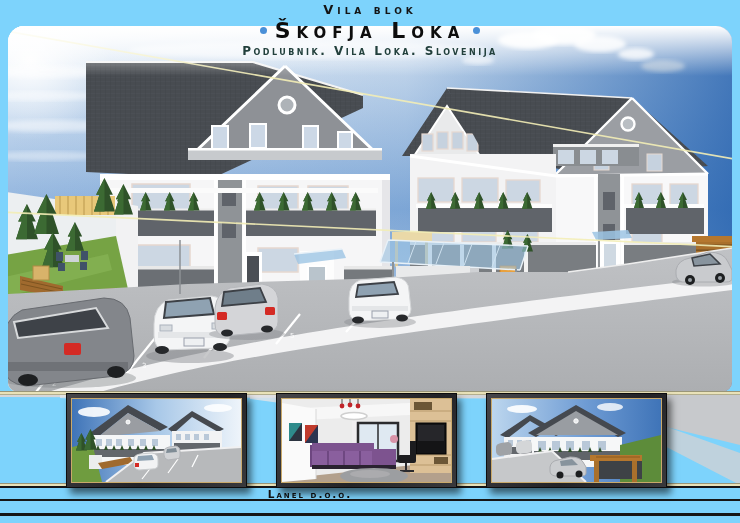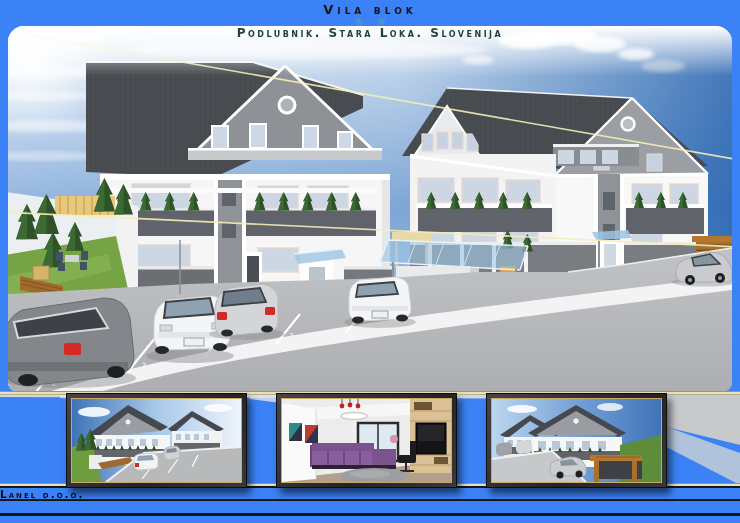--- a/index.html
+++ b/index.html
@@ -1,16 +1,16 @@
 <!DOCTYPE html>
 <html><head>
 <meta charset="utf-8">
 <style>
   html,body{margin:0;padding:0;background:#fff;}
-  .poster{position:relative;width:740px;height:523px;background:#3b82f6;overflow:hidden;
+  .poster{position:relative;width:740px;height:523px;background:#7dd3fc;overflow:hidden;
           font-family:"DejaVu Sans","Liberation Sans",sans-serif;}
   
   .header{position:absolute;top:2px;left:0;width:740px;text-align:center;z-index:6;}
   .pretitle{font-variant:small-caps;font-weight:600;font-size:13px;letter-spacing:4px;color:#141414;}
   .title-row{display:flex;align-items:center;justify-content:center;margin-top:1px;}
   .dot{width:7px;height:7px;border-radius:50%;background:#4a90d8;margin:0 8px;display:inline-block;}
   .title{font-variant:small-caps;font-weight:800;font-size:22px;letter-spacing:6px;color:#0d0d0d;}
   .subtitle{font-variant:small-caps;font-weight:700;font-size:12px;letter-spacing:2.5px;color:#22403c;margin-top:1px;}
   
   .scene-wrap{position:absolute;left:8px;top:26px;width:724px;height:366px;overflow:hidden;
@@ -25,36 +25,37 @@
   #rule-black-2{top:499px;height:2px;}
   #rule-black-3{top:513px;height:2.5px;}
   .wedges{position:absolute;left:0;top:393px;z-index:0;}
   
   .thumb{position:absolute;top:393px;width:181px;height:95px;box-sizing:border-box;
          border:1px solid #0d0d0e;background:linear-gradient(135deg,#46464a,#232326 60%,#39393c);
          padding:4px;z-index:4;box-shadow:4px 6px 7px rgba(0,0,0,.55);}
   .thumb-inner{width:100%;height:100%;box-sizing:border-box;border:1px solid #c9a96a;overflow:hidden;background:#dfe8f2;}
   #thumb-1{left:66px;} #thumb-2{left:276px;} #thumb-3{left:486px;}
   
-  .footer-row{position:absolute;left:0;width:620px;text-align:left;z-index:3;color:#111;}
+  .footer-row{position:absolute;left:0;width:620px;text-align:center;z-index:3;color:#111;}
   .footer-company{top:487.5px;font-variant:small-caps;font-weight:600;font-size:10.5px;letter-spacing:2px;}
   .footer-address{top:500.5px;font-variant:small-caps;font-weight:700;font-size:11.5px;letter-spacing:1px;}
 </style>
 </head>
 <body>
 
 <div class="poster">
 
   <div class="header">
     <div class="pretitle">Vila blok</div>
     <div class="title-row">
       <span class="dot"></span>
+      <span class="title">Škofja Loka</span>
       <span class="dot"></span>
     </div>
-    <div class="subtitle">Podlubnik. Stara Loka. Slovenija</div>
+    <div class="subtitle">Podlubnik. Vila Loka. Slovenija</div>
   </div>
 
   <div class="scene-wrap">
   <svg width="724" height="366" viewBox="0 0 724 366" xmlns="http://www.w3.org/2000/svg">
     <defs>
       <linearGradient id="sky" x1="0" y1="0" x2="0" y2="1">
         <stop offset="0" stop-color="#ffffff"></stop>
             <stop offset="0.14" stop-color="#d9e6f4"></stop>
         <stop offset="0.5" stop-color="#8fb3dd"></stop>
             <stop offset="0.85" stop-color="#c8d9ec"></stop>

